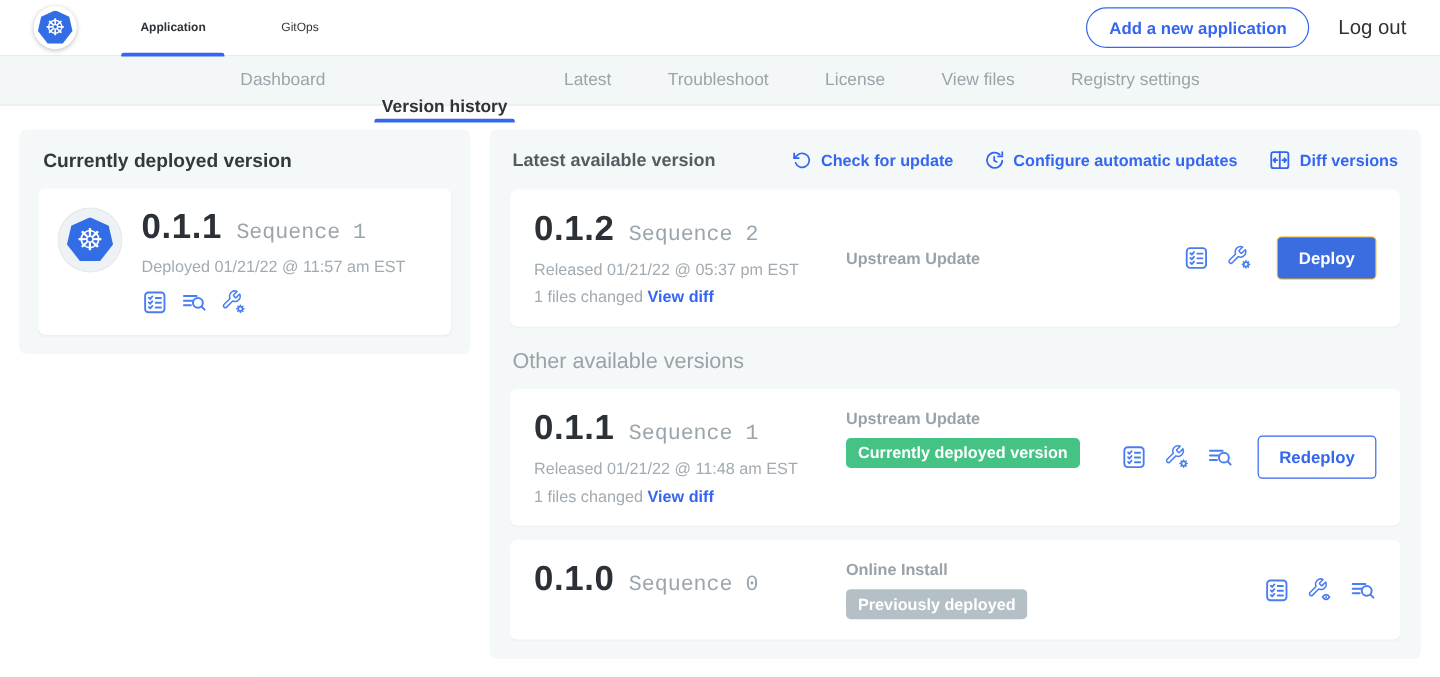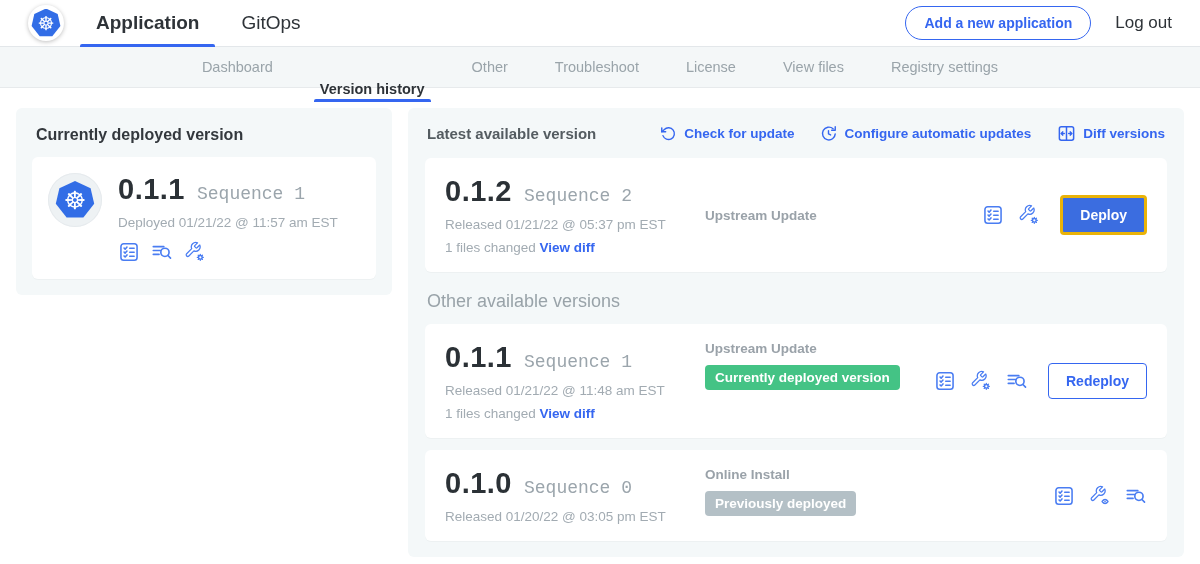--- a/index.html
+++ b/index.html
@@ -20,21 +20,21 @@
     box-shadow:0 1px 4px rgba(0,0,0,.25);
     display:flex; align-items:center; justify-content:center; margin-right:30px;
   }
   .heptagon {
     width:30px; height:29px; background:#326de6;
     clip-path:polygon(50% 0%, 89% 19%, 98% 60%, 71% 96%, 29% 96%, 2% 60%, 11% 19%);
     display:flex; align-items:center; justify-content:center;
     color:#fff; font-size:19px; line-height:1;
   }
   .top-tab { position:relative; height:47px; display:flex; align-items:center;
-    padding:0 2px; margin-right:38px; font-size:19px; color:#2e3338; cursor:pointer; }
+    padding:0 2px; margin-right:38px; font-size:10px; color:#2e3338; cursor:pointer;margin-left:21px; }
   .top-tab.active { font-weight:700; }
   .top-tab.active::after {
     content:""; position:absolute; left:-14px; right:-14px; bottom:0; height:3px;
     background:#3566f0; border-radius:2px 2px 0 0;
   }
   .top-right { margin-left:auto; display:flex; align-items:center; gap:24px; }
   .pill-btn {
     border:1px solid #3566f0; color:#3566f0; background:#fff;
     border-radius:18px; padding:8px 18px; font-size:14px; font-weight:700; cursor:pointer;
     font-family:inherit;
@@ -104,21 +104,21 @@
   .badge {
     display:inline-block; align-self:flex-start; margin-top:9px;
     padding:5px 10px; border-radius:4px; color:#fff; font-size:13.5px; font-weight:700;
   }
   .badge-green { background:#44c385; }
   .badge-gray  { background:#b4c0c6; }
   .vc-right { display:flex; align-items:center; gap:14px; flex:none; }
 
   .btn { font-family:inherit; font-size:14px; font-weight:700; border-radius:4px;
     padding:9px 17px; cursor:pointer; margin-left:6px; }
-  .btn-primary { background:#3b6de0; border:3px solid #eab308; color:#fff; }
+  .btn-primary { background:#3b6de0; border:1px solid #eab308; color:#fff; }
   .btn-outline { background:#fff; border:1px solid #3566f0; color:#3566f0; }
 
   .other-heading { font-size:18px; color:#99a3a9; font-weight:500; margin:19px 2px 12px; }
 </style>
 </head>
 <body>
 
 <header class="top-nav">
   <div class="logo-wrap">
     <div class="heptagon">☸</div>
@@ -131,21 +131,21 @@
   </div>
   <div class="top-right">
     <button class="pill-btn">Add a new application</button>
     <span class="logout">Log out</span>
   </div>
 </header>
 
 <nav class="sub-nav">
   <div class="sub-tab">Dashboard</div>
   <div class="sub-tab active">Version history</div>
-  <div class="sub-tab">Other</div>
+  <div class="sub-tab">Latest</div>
   <div class="sub-tab">Troubleshoot</div>
   <div class="sub-tab">License</div>
   <div class="sub-tab">View files</div>
   <div class="sub-tab">Registry settings</div>
 </nav>
 
 <main class="main">
 
   <section class="panel left-panel">
     <h2 class="left-panel-title">Currently deployed version</h2>
@@ -345,21 +345,20 @@
         <button class="btn btn-outline">Redeploy</button>
       </div>
     </div>
 
     <div class="vcard">
       <div class="vc-left">
         <div class="vrow">
           <span class="vnum">0.1.0</span>
           <span class="vseq">Sequence 0</span>
         </div>
-        <div class="vmeta">Released 01/20/22 @ 03:05 pm EST</div>
       </div>
       <div class="vc-mid">
         <span class="vsource">Online Install</span>
         <span class="badge badge-gray">Previously deployed</span>
       </div>
       <div class="vc-right">
         <span class="icn">
           <svg width="22" height="22" viewBox="0 0 24 24" fill="none" stroke="currentColor" stroke-width="1.7" stroke-linecap="round" stroke-linejoin="round">
             <rect x="3.2" y="3" width="17.6" height="18" rx="3"></rect>
             <path d="M6.6 7.7l1.2 1.2 2-2.3"></path>

